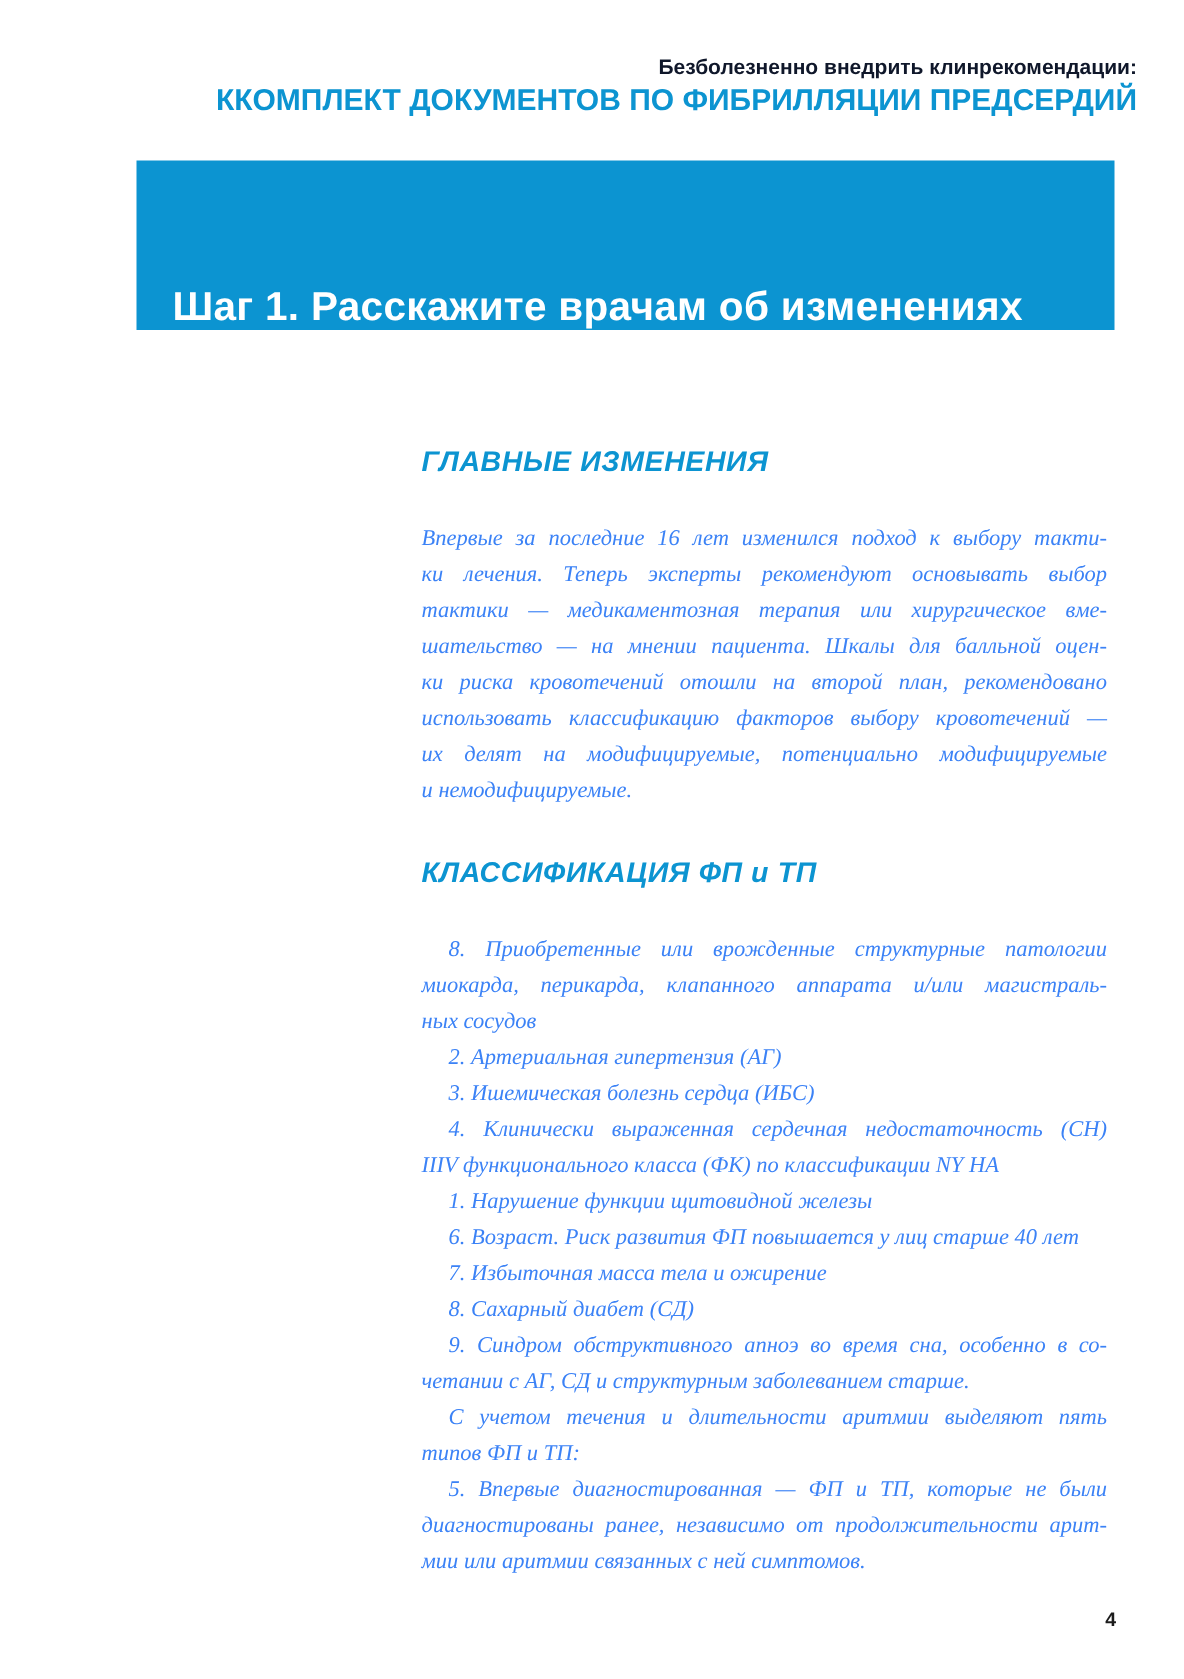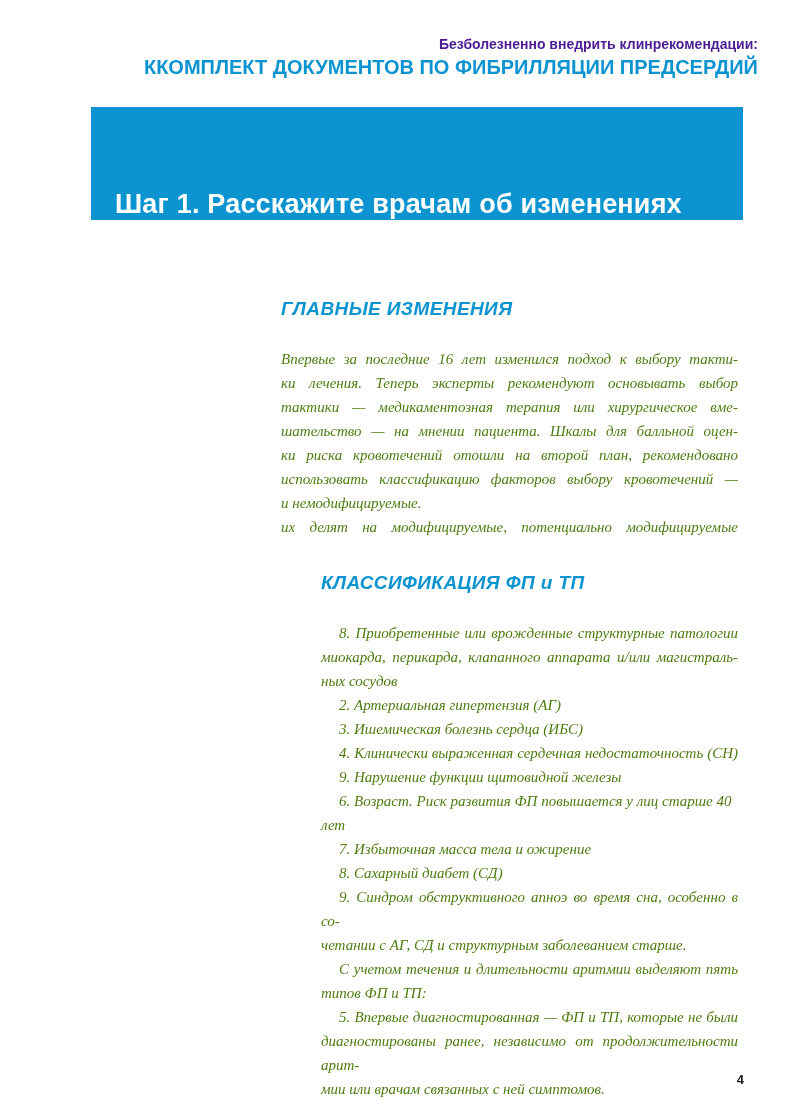--- a/index.html
+++ b/index.html
@@ -16,21 +16,21 @@
   .running-head {
     position: absolute;
     top: 36px;
     right: 31px;
     text-align: right;
     line-height: 1.2;
   }
   .running-head .line1 {
     font-size: 14px;
     font-weight: bold;
-    color: #4c1d95;
+    color: #0f172a;
   }
   .running-head .line2 {
     font-size: 20px;
     font-weight: bold;
     color: var(--accent);
     margin-top: 2px;
   }
 
   
   .banner {
@@ -53,33 +53,33 @@
   }
 
   
   .content {
     position: absolute;
     left: 281px;
     top: 299px;
     width: 457px;
     font-style: italic;
   }
-  .section + .section { margin-top: 34px; margin-left: 40px; }
+  .section + .section { margin-top: 34px; }
   .section-heading {
     font-size: 19px;
     font-weight: bold;
     color: var(--accent);
     letter-spacing: 0.4px;
     line-height: 20px;
     margin-bottom: 28px;
   }
   .para {
     font-family: "Liberation Serif", "DejaVu Serif", serif;
     font-size: 15px;
-    color: #4d7c0f;
+    color: #3b82f6;
   }
   .tline { line-height: 24px; }
   .tline.just { text-align: justify; text-align-last: justify; }
   .tline.last { text-align: left; }
   .para.indent .tline:first-child { text-indent: 18px; }
 
   
   .page-number {
     position: absolute;
     top: 1072px;
@@ -106,42 +106,43 @@
   <div class="content" id="sections">
       <div class="section">
         <div class="section-heading">ГЛАВНЫЕ ИЗМЕНЕНИЯ</div>
         <div class="para">
           <div class="tline just">Впервые за последние 16 лет изменился подход к выбору такти-</div>
           <div class="tline just">ки лечения. Теперь эксперты рекомендуют основывать выбор</div>
           <div class="tline just">тактики — медикаментозная терапия или хирургическое вме-</div>
           <div class="tline just">шательство — на мнении пациента. Шкалы для балльной оцен-</div>
           <div class="tline just">ки риска кровотечений отошли на второй план, рекомендовано</div>
           <div class="tline just">использовать классификацию факторов выбору кровотечений —</div>
+          <div class="tline just">их делят на модифицируемые, потенциально модифицируемые</div>
           <div class="tline last">и немодифицируемые.</div>
-          <div class="tline just">их делят на модифицируемые, потенциально модифицируемые</div>
         </div>
       </div>
       <div class="section">
         <div class="section-heading">КЛАССИФИКАЦИЯ ФП и ТП</div>
         <div class="para indent">
           <div class="tline just">8. Приобретенные или врожденные структурные патологии</div>
           <div class="tline just">миокарда, перикарда, клапанного аппарата и/или магистраль-</div>
           <div class="tline last">ных сосудов</div>
         </div>
         <div class="para indent">
           <div class="tline last">2. Артериальная гипертензия (АГ)</div>
         </div>
         <div class="para indent">
           <div class="tline last">3. Ишемическая болезнь сердца (ИБС)</div>
         </div>
         <div class="para indent">
           <div class="tline just">4. Клинически выраженная сердечная недостаточность (СН)</div>
+          <div class="tline last">IIIV функционального класса (ФК) по классификации NY HA</div>
         </div>
         <div class="para indent">
-          <div class="tline last">9. Нарушение функции щитовидной железы</div>
+          <div class="tline last">1. Нарушение функции щитовидной железы</div>
         </div>
         <div class="para indent">
           <div class="tline last">6. Возраст. Риск развития ФП повышается у лиц старше 40 лет</div>
         </div>
         <div class="para indent">
           <div class="tline last">7. Избыточная масса тела и ожирение</div>
         </div>
         <div class="para indent">
           <div class="tline last">8. Сахарный диабет (СД)</div>
         </div>
@@ -149,20 +150,20 @@
           <div class="tline just">9. Синдром обструктивного апноэ во время сна, особенно в со-</div>
           <div class="tline last">четании с АГ, СД и структурным заболеванием старше.</div>
         </div>
         <div class="para indent">
           <div class="tline just">С учетом течения и длительности аритмии выделяют пять</div>
           <div class="tline last">типов ФП и ТП:</div>
         </div>
         <div class="para indent">
           <div class="tline just">5. Впервые диагностированная — ФП и ТП, которые не были</div>
           <div class="tline just">диагностированы ранее, независимо от продолжительности арит-</div>
-          <div class="tline last">мии или врачам связанных с ней симптомов.</div>
+          <div class="tline last">мии или аритмии связанных с ней симптомов.</div>
         </div>
       </div>
     </div>
 
   <div class="page-number">4</div>
 
 </div>
 
 </body></html>

